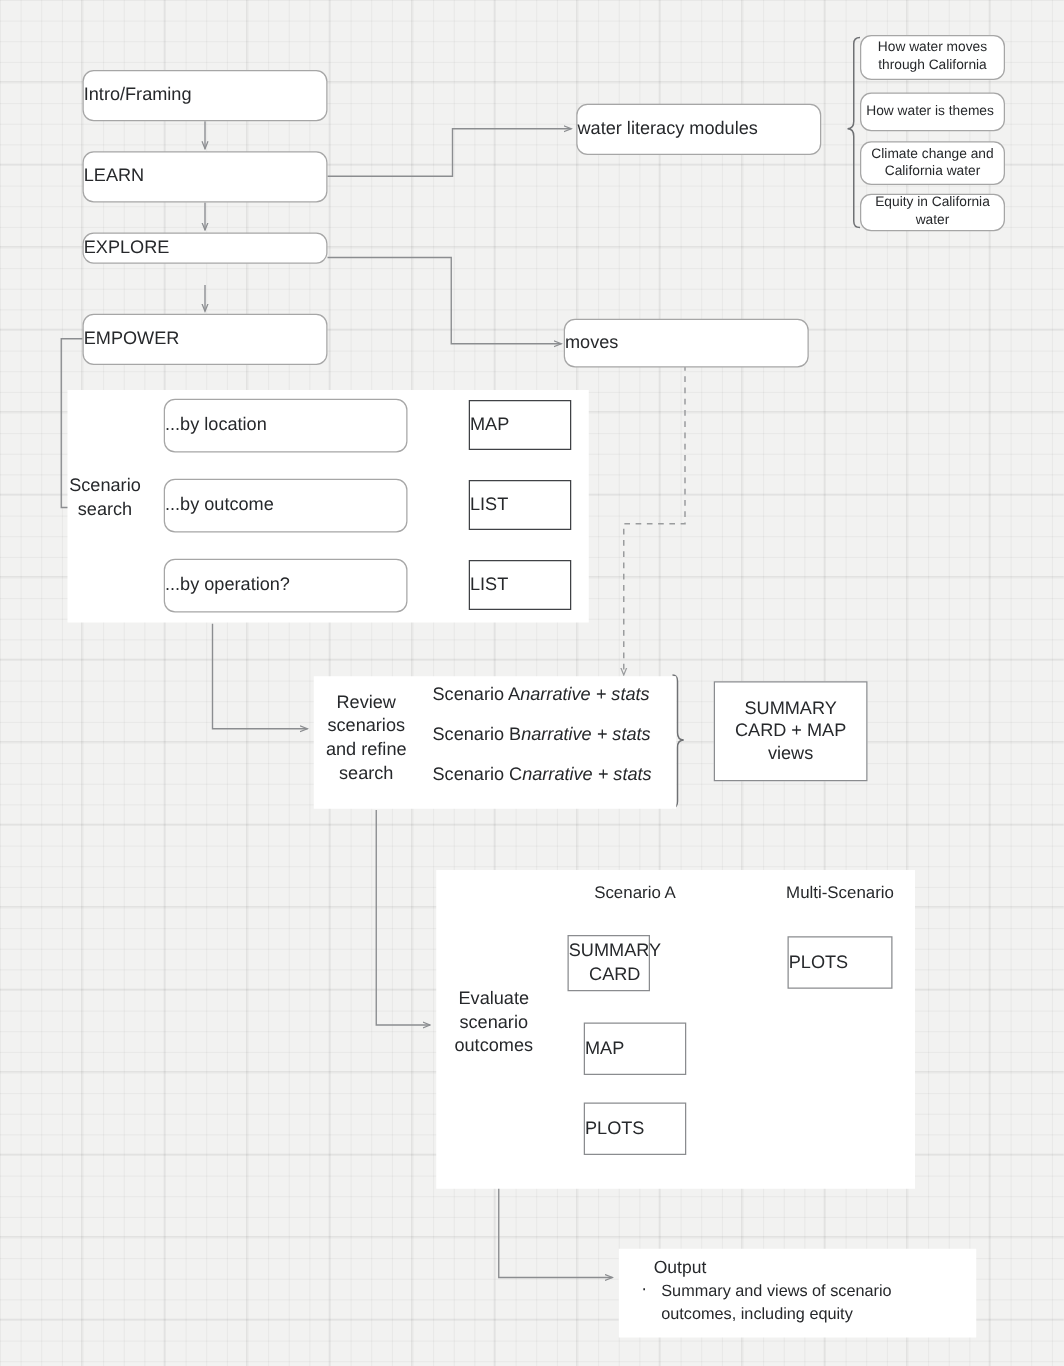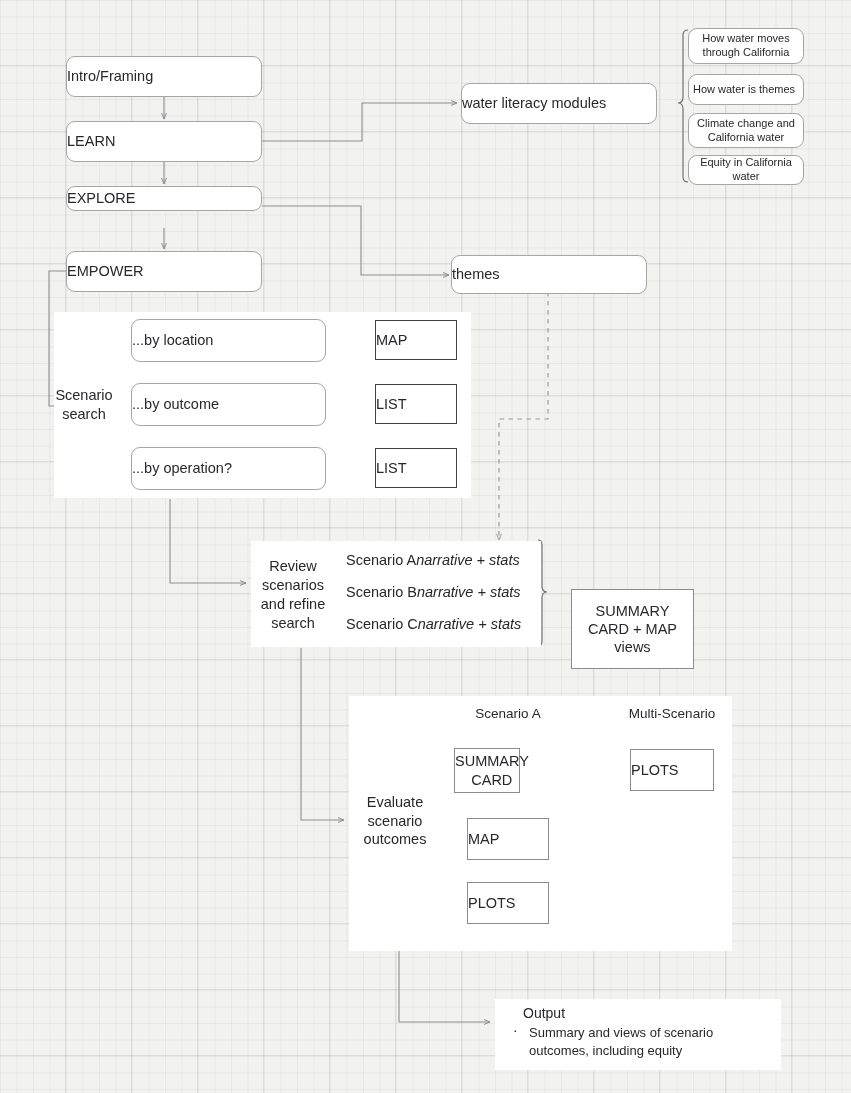--- a/index.html
+++ b/index.html
@@ -50,21 +50,21 @@
     border-radius:0;
     font-size:14.5px;
   }
   .panel{
     position:absolute;
     background:#ffffff;
     box-sizing:border-box;
   }
   .plain-label{
     position:absolute;
-    display:flex;align-items:center;justify-content:center;
+    display:flex;justify-content:center;
     text-align:center;
     font-size:14.5px;
     line-height:1.3;
     color:#26282b;
   }
   .small{font-size:11px;}
   .col-head{
     position:absolute;
     font-size:13.5px;
     text-align:center;
@@ -160,21 +160,21 @@
   </div>
   <div class="node pill" style="left:66px;top:251px;width:196px;height:41px;">
     <span>EMPOWER</span>
   </div>
 
   <div class="node pill" style="left:461px;top:83px;width:196px;height:41px;">
     <span>water literacy modules</span>
   </div>
 
   <div class="node pill" style="left:451px;top:255px;width:196px;height:39px;">
-    <span>themes</span>
+    <span>moves</span>
   </div>
 
   <div class="node pill small" style="left:688px;top:28px;width:116px;height:36px;padding:0 4px;">
     <span>How water moves through California</span>
   </div>
   <div class="node pill small" style="left:688px;top:74px;width:116px;height:31px;padding:0 4px;">
     <span>How water is themes</span>
   </div>
   <div class="node pill small" style="left:688px;top:113px;width:116px;height:35px;padding:0 4px;">
     <span>Climate change and California water</span>
@@ -221,21 +221,21 @@
   </div>
   <div class="plain-label" style="left:346px;top:579px;width:190px;height:26px;justify-content:flex-start;">
     <span>Scenario B </span>
       <span class="ital">narrative + stats</span>
   </div>
   <div class="plain-label" style="left:346px;top:611px;width:190px;height:26px;justify-content:flex-start;">
     <span>Scenario C </span>
       <span class="ital">narrative + stats</span>
   </div>
 
-  <div class="node sq-grey" style="left:571px;top:545px;width:123px;height:80px;padding:0 6px;margin-top:44px;">
+  <div class="node sq-grey" style="left:571px;top:545px;width:123px;height:80px;padding:0 6px;">
     <span>SUMMARY CARD + MAP views</span>
   </div>
 
   <div class="panel" style="left:349px;top:696px;width:383px;height:255px;"></div>
 
   <div class="plain-label" style="left:354px;top:790px;width:82px;height:62px;">
     <span>Evaluate scenario outcomes</span>
   </div>
 
   <div class="col-head" style="left:448px;top:706px;width:120px;">

